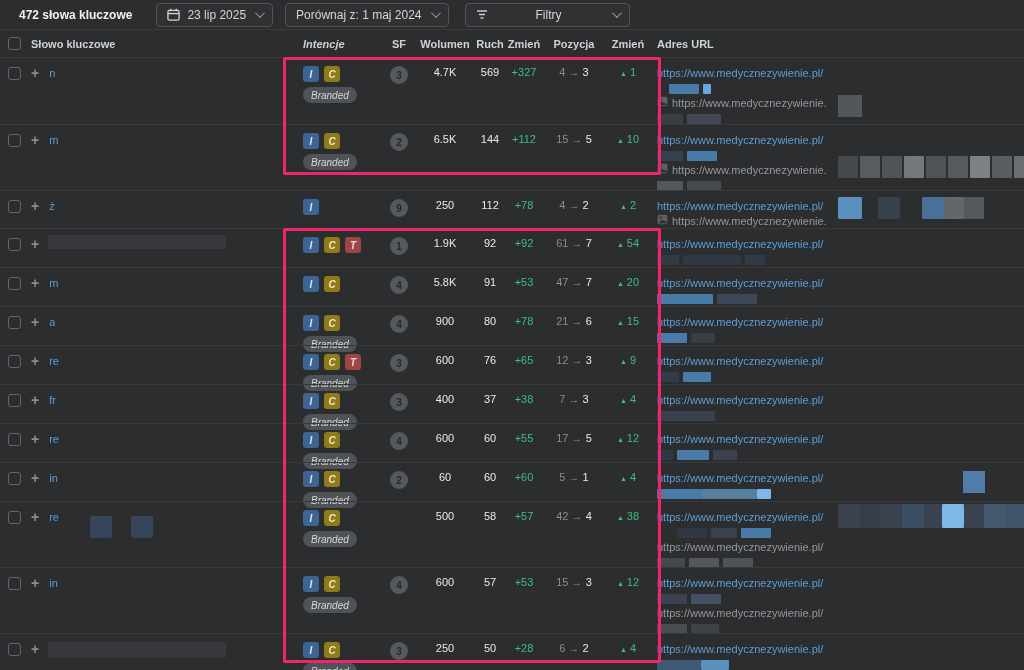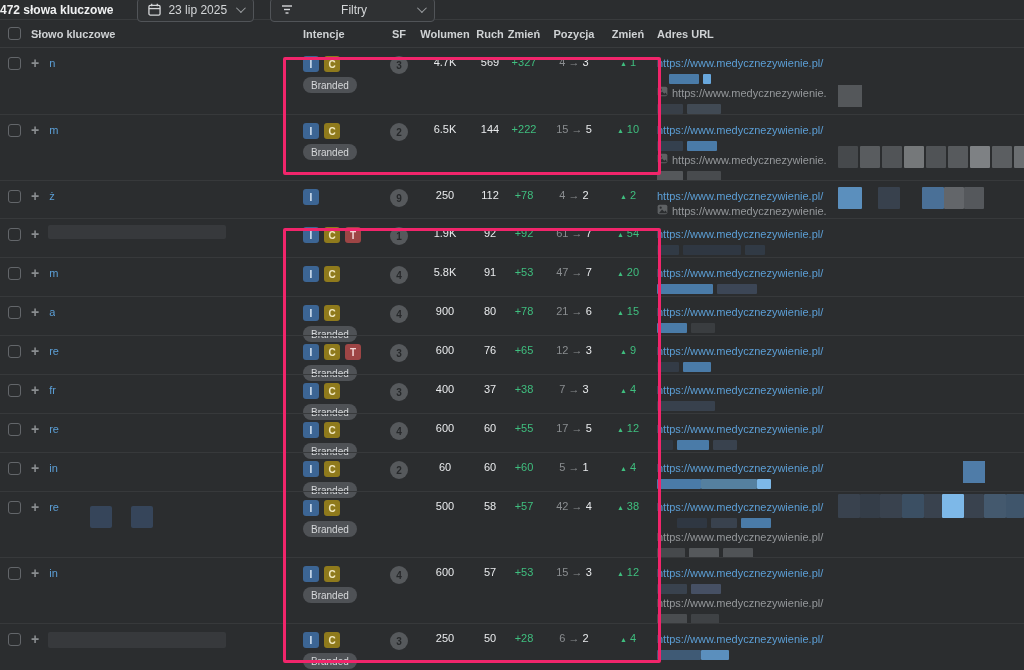--- a/index.html
+++ b/index.html
@@ -1,31 +1,31 @@
 <!DOCTYPE html>
 <html><head>
 <meta charset="utf-8">
 <style>
   * { box-sizing: border-box; margin: 0; padding: 0; }
   html,body { background:#242628; }
   body { font-family:"Liberation Sans","DejaVu Sans",sans-serif; }
   #page { position:relative; width:1024px; height:670px; background:#2b2d2f; overflow:hidden; color:#e8eaec; }
 
   
-  .toolbar { display:flex; align-items:center; height:20px; padding:0 0; gap:12px; border-bottom:1px solid #393b3d; }
+  .toolbar { display:flex; align-items:center; height:30px; padding:0 19px; gap:12px; border-bottom:1px solid #393b3d; }
   .count { font-size:12px; font-weight:bold; color:#f0f1f2; margin-right:12px; }
   .tbtn { display:flex; align-items:center; gap:7px; height:24px; padding:0 10px; border:1px solid #515458; border-radius:4px; background:#2f3133; color:#d4d6d8; font-size:12px; cursor:pointer; }
   .chev { width:7px; height:7px; border-right:1.5px solid #9a9da0; border-bottom:1.5px solid #9a9da0; transform:rotate(45deg) translateY(-2px); margin-left:2px; }
   .ticon { display:inline-flex; }
 
   
   .grid { display:grid; grid-template-columns:283px 100px 32px 60px 30px 38px 62px 46px 1fr; align-items:start; }
   .thead { height:28px; align-items:center; font-size:11px; font-weight:bold; color:#cfd2d4; border-bottom:1px solid #393b3d; }
   .c-kw { display:flex; align-items:center; gap:10px; padding-left:8px; }
-  .c-int { padding-left:20px; display:flex; align-items:center; gap:5px; flex-wrap:wrap; }
+  .c-int { padding-left:20px; display:flex; align-items:center; gap:5px; flex-wrap:wrap;font-style:italic; }
   .c-sf { display:flex; justify-content:center; }
   .c-num { text-align:center; font-size:11px; }
   .c-pos { text-align:center; font-size:11px; }
   .c-url { padding-left:6px; font-size:11px; min-width:0; }
 
   .row { position:relative; border-top:1px solid #37393b; font-size:11px; padding-top:8px; }
   .row:first-child { border-top:none; }
 
   .cb { width:13px; height:13px; border:1.5px solid #63666a; border-radius:3px; background:transparent; flex:none; }
   .plus { color:#8a8d90; font-size:14px; line-height:1; font-weight:bold; flex:none; }
@@ -66,20 +66,24 @@
         <svg width="13" height="13" viewBox="0 0 14 14">
             <rect x="1" y="2.5" width="12" height="10.5" rx="1.5" fill="none" stroke="#d4d6d8" stroke-width="1.4"></rect>
             <line x1="1" y1="6" x2="13" y2="6" stroke="#d4d6d8" stroke-width="1.4"></line>
             <line x1="4" y1="0.8" x2="4" y2="3.5" stroke="#d4d6d8" stroke-width="1.4"></line>
             <line x1="10" y1="0.8" x2="10" y2="3.5" stroke="#d4d6d8" stroke-width="1.4"></line>
           </svg>
       </span>
       <span>23 lip 2025</span>
       <span class="chev"></span>
     </button>
+    <button class="tbtn">
+      <span>Porównaj z: 1 maj 2024</span>
+      <span class="chev"></span>
+    </button>
     <button class="tbtn" style="margin-left:4px;gap:48px;">
       <span class="ticon">
         <svg width="12" height="11" viewBox="0 0 12 11">
             <line x1="1" y1="2" x2="11" y2="2" stroke="#d4d6d8" stroke-width="1.4"></line>
             <line x1="3" y1="5.5" x2="9" y2="5.5" stroke="#d4d6d8" stroke-width="1.4"></line>
             <line x1="4.5" y1="9" x2="7.5" y2="9" stroke="#d4d6d8" stroke-width="1.4"></line>
           </svg>
       </span>
       <span>Filtry</span>
       <span class="chev"></span>
@@ -153,21 +157,21 @@
       <div class="c-int">
           <span class="bdg bdg-i">I</span>
           <span class="bdg bdg-c">C</span>
           <span class="bdg bdg-br">Branded</span>
         </div>
       <div class="c-sf">
           <span class="sfc">2</span>
         </div>
       <div class="c-num">6.5K</div>
       <div class="c-num">144</div>
-      <div class="c-num grn">+222</div>
+      <div class="c-num grn">+112</div>
       <div class="c-pos"><span class="dim">15</span> <span class="dim">→</span> <span>5</span></div>
       <div class="c-num grn delta"><span class="tri">▲</span><span>10</span></div>
       <div class="c-url">
         <a class="lnk">https://www.medycznezywienie.pl/</a>
         <div class="blkrow">
             <span class="blk" style="width:26px;background:#34404e"></span>
             <span class="blk" style="width:30px;background:#4a7ba8"></span>
           </div>
         <div class="lnk2">
             <span class="imgic"><svg width="11" height="11" viewBox="0 0 12 12">

